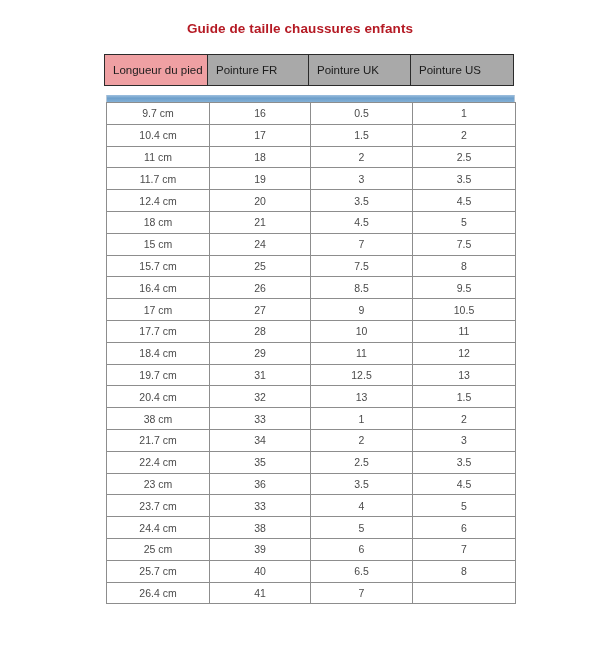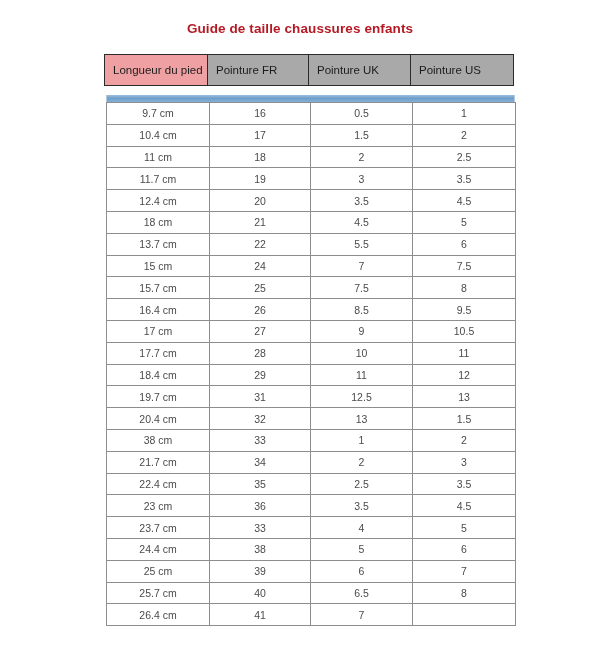--- a/index.html
+++ b/index.html
@@ -163,26 +163,20 @@
             <td>3.5</td>
             <td>4.5</td>
           </tr>
           <tr>
             <td>18 cm</td>
             <td>21</td>
             <td>4.5</td>
             <td>5</td>
           </tr>
           <tr>
-            <td>13.7 cm</td>
-            <td>22</td>
-            <td>5.5</td>
-            <td>6</td>
-          </tr>
-          <tr>
             <td>15 cm</td>
             <td>24</td>
             <td>7</td>
             <td>7.5</td>
           </tr>
           <tr>
             <td>15.7 cm</td>
             <td>25</td>
             <td>7.5</td>
             <td>8</td>

